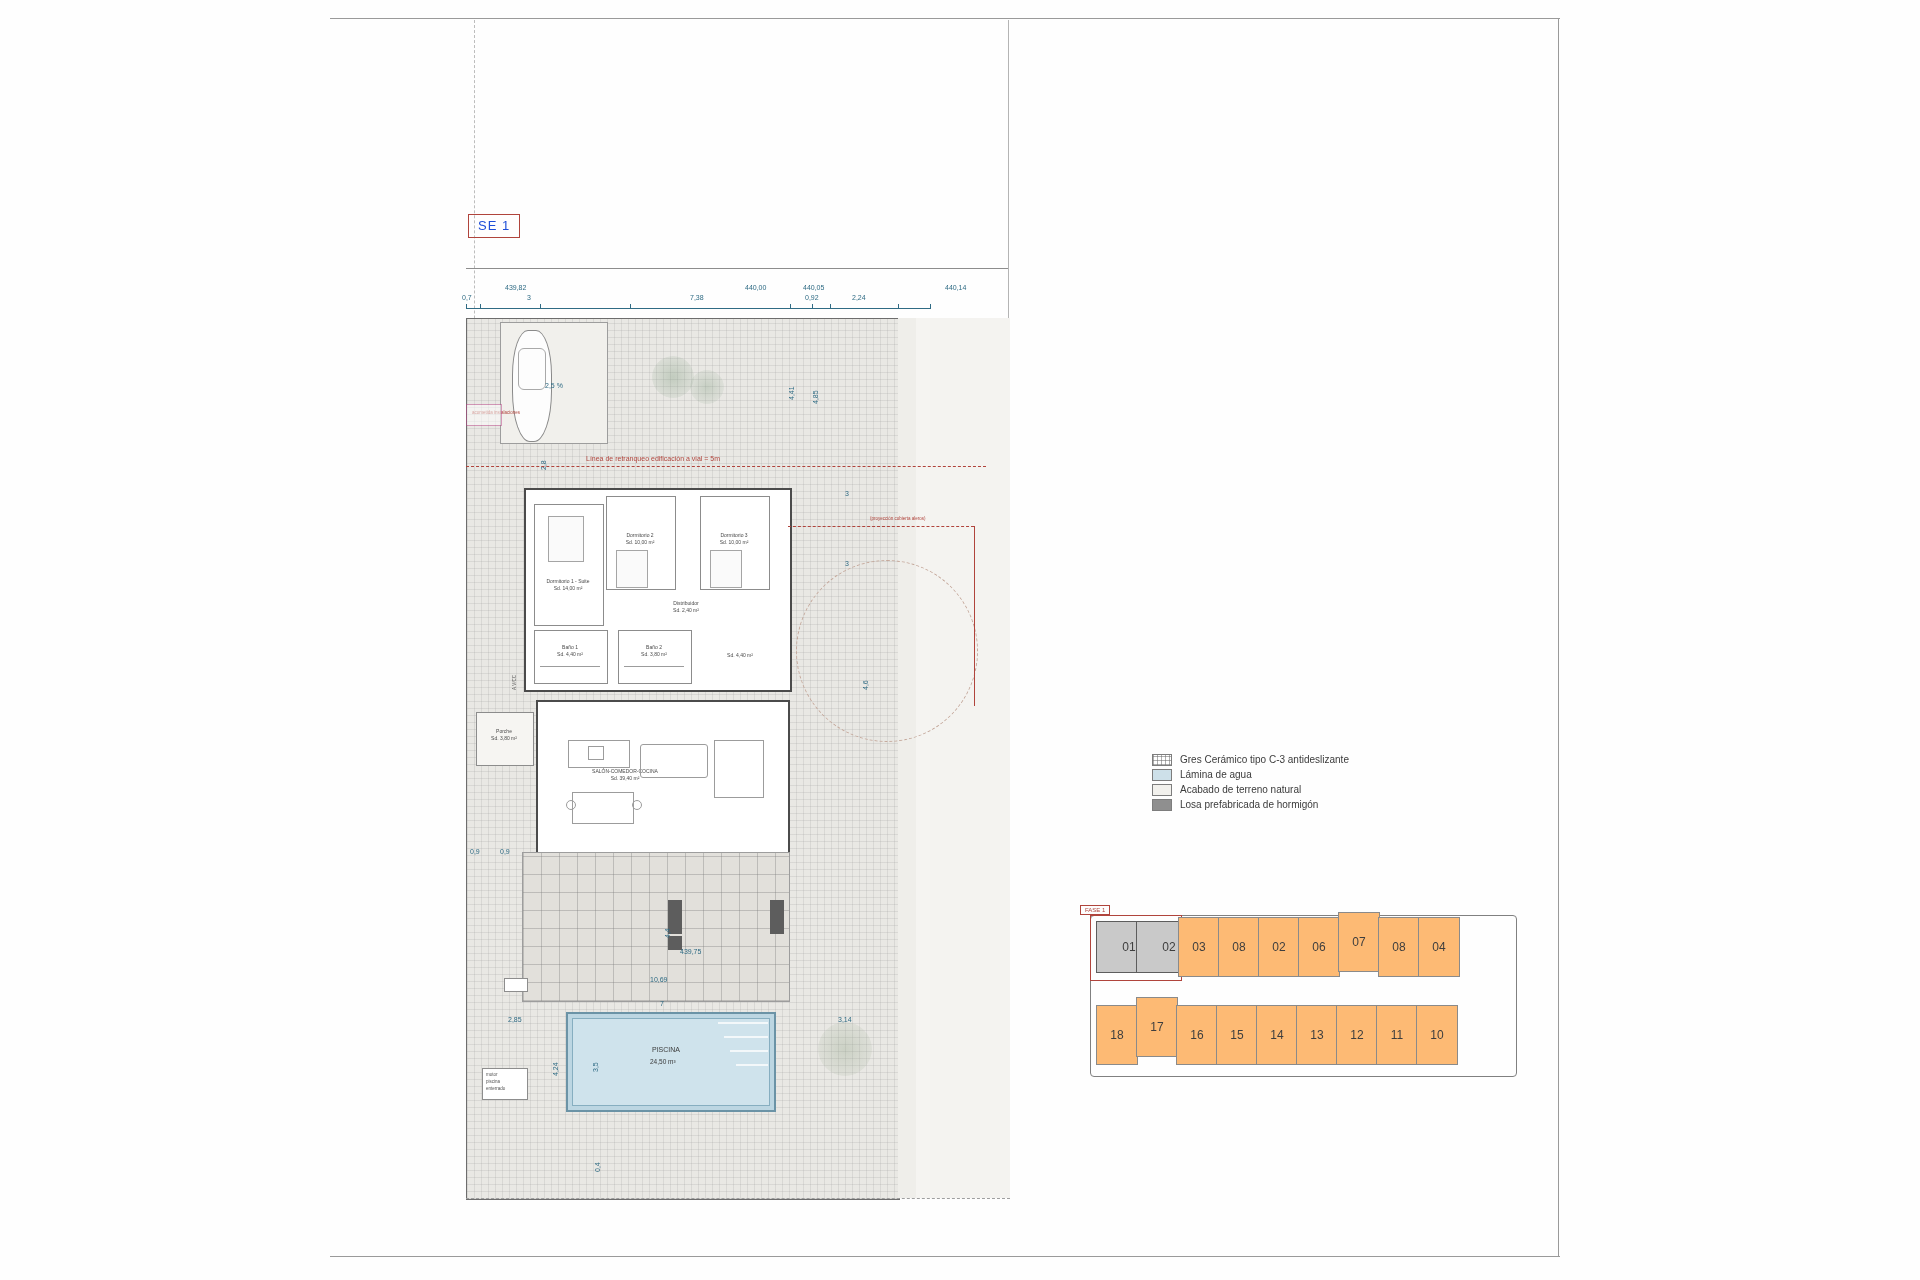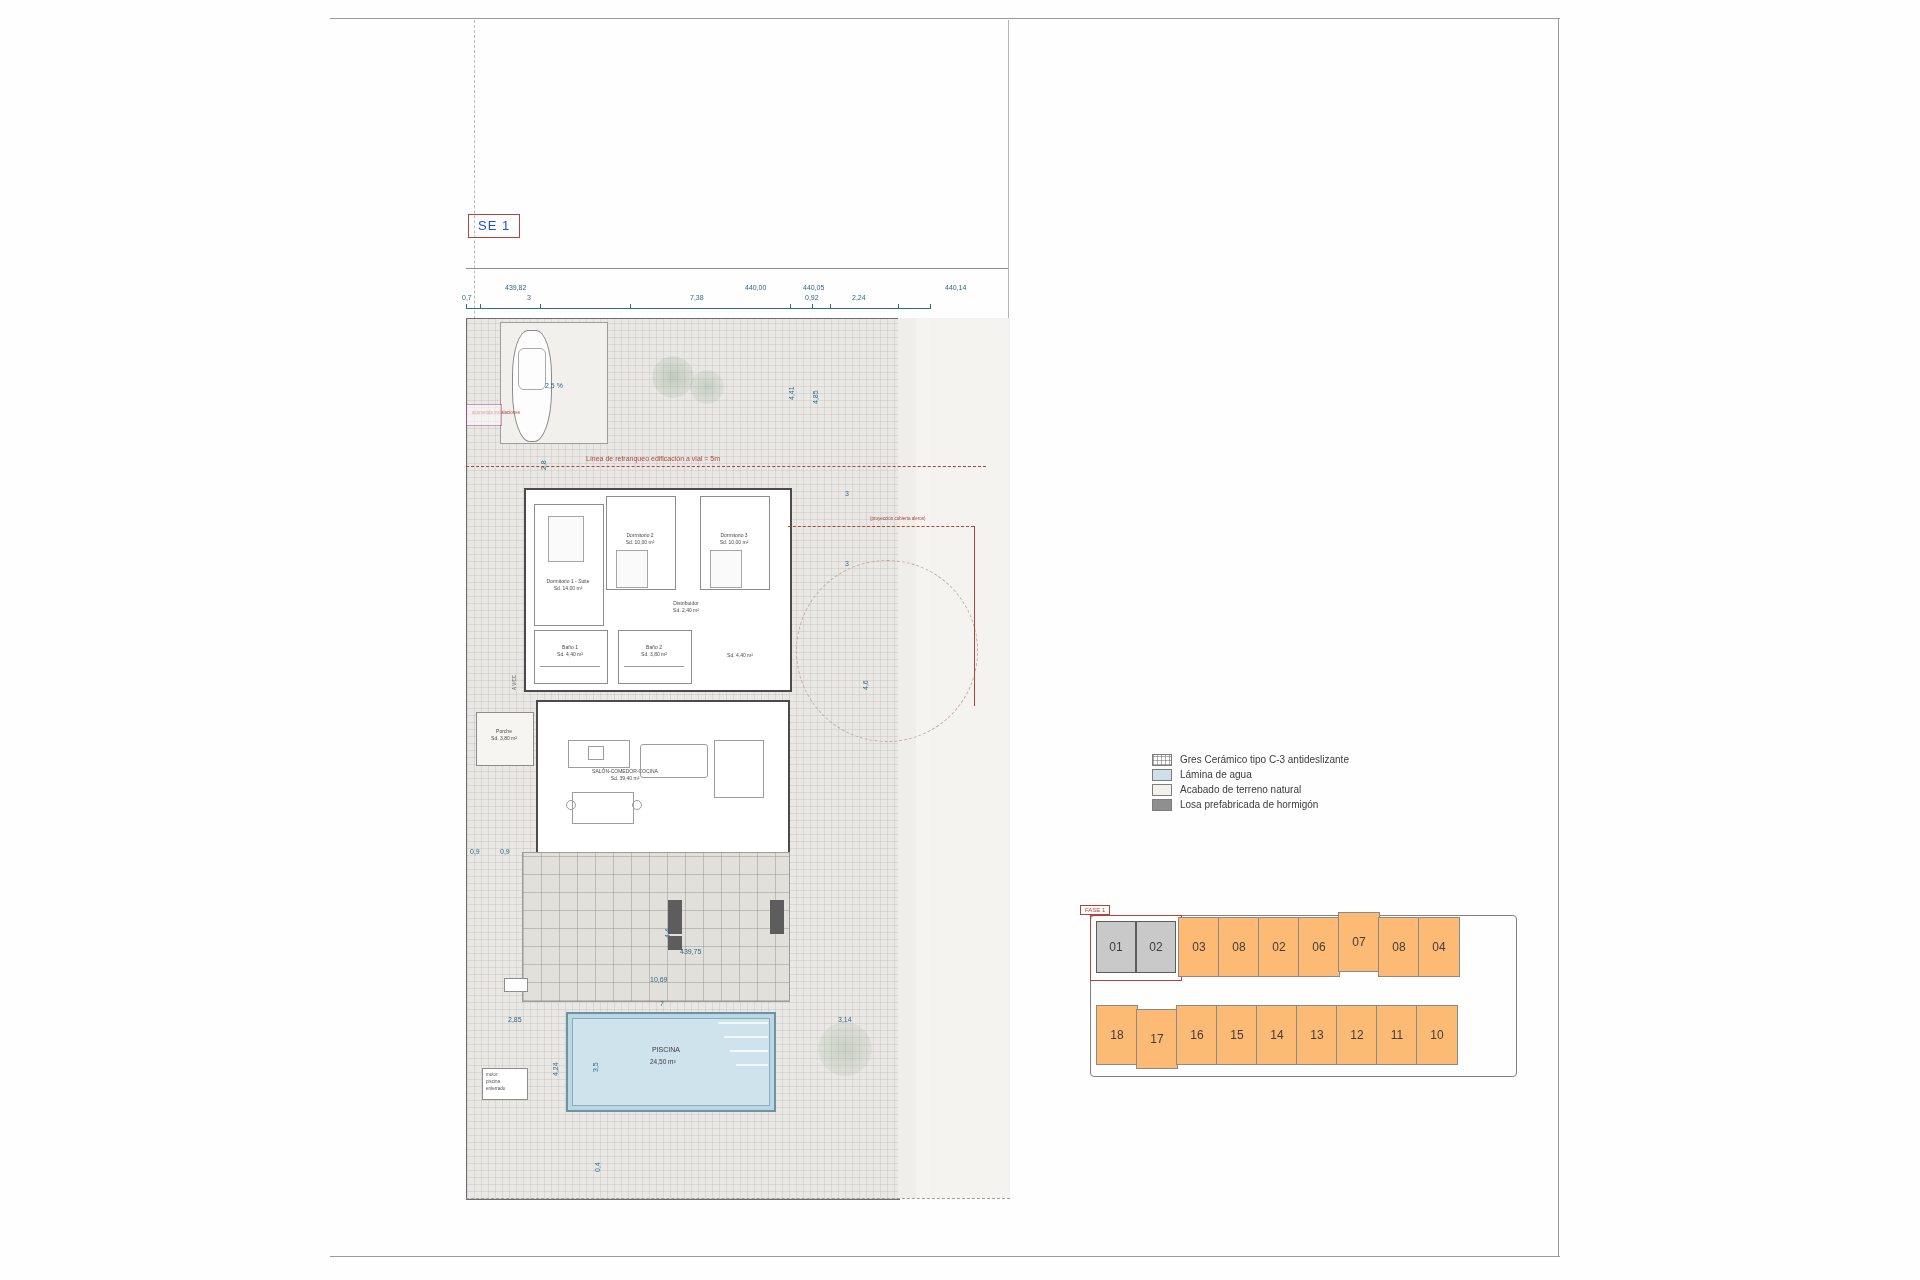--- a/index.html
+++ b/index.html
@@ -122,21 +122,21 @@
   
   .keyplan { position:absolute; left:1070px; top:905px; width:440px; height:200px; }
   .kp-outline {
     position:absolute; left:20px; top:10px; width:425px; height:160px;
     border:1px solid #808080; border-radius:4px;
   }
   .kp-cell {
     position:absolute; border:1px solid #8a8a8a; background:#fdba74;
     font-size:12px; color:#3e3e3e; display:flex; align-items:center; justify-content:center;
   }
-  .kp-cell.sel { background:#c9c9c9; border-color:#5d5d5d; }
+  .kp-cell.sel { background:#c9c9c9; border-color:#5d5d5d;padding-left:13px; }
   .kp-highlight {
     position:absolute; border:1px solid #b0443c;
   }
   .kp-fase {
     position:absolute; border:1px solid #b0443c; color:#b0443c;
     font-size:6px; padding:1px 4px;
   }
 
   
   .tick { position:absolute; background:#2f6b84; width:1px; height:5px; }
@@ -381,21 +381,21 @@
     <div class="kp-cell sel" style="left:66px; top:16px; width:38px; height:50px;">02</div>
     <div class="kp-cell" style="left:108px; top:12px; width:40px; height:58px;">03</div>
     <div class="kp-cell" style="left:148px; top:12px; width:40px; height:58px;">08</div>
     <div class="kp-cell" style="left:188px; top:12px; width:40px; height:58px;">02</div>
     <div class="kp-cell" style="left:228px; top:12px; width:40px; height:58px;">06</div>
     <div class="kp-cell" style="left:268px; top:7px; width:40px; height:58px;">07</div>
     <div class="kp-cell" style="left:308px; top:12px; width:40px; height:58px;">08</div>
     <div class="kp-cell" style="left:348px; top:12px; width:40px; height:58px;">04</div>
 
     <div class="kp-cell" style="left:26px; top:100px; width:40px; height:58px;">18</div>
-    <div class="kp-cell" style="left:66px; top:104px; width:40px; height:58px;">17</div>
+    <div class="kp-cell" style="left:66px; top:92px; width:40px; height:58px;">17</div>
     <div class="kp-cell" style="left:106px; top:100px; width:40px; height:58px;">16</div>
     <div class="kp-cell" style="left:146px; top:100px; width:40px; height:58px;">15</div>
     <div class="kp-cell" style="left:186px; top:100px; width:40px; height:58px;">14</div>
     <div class="kp-cell" style="left:226px; top:100px; width:40px; height:58px;">13</div>
     <div class="kp-cell" style="left:266px; top:100px; width:40px; height:58px;">12</div>
     <div class="kp-cell" style="left:306px; top:100px; width:40px; height:58px;">11</div>
     <div class="kp-cell" style="left:346px; top:100px; width:40px; height:58px;">10</div>
   </div>
 
 </div>

